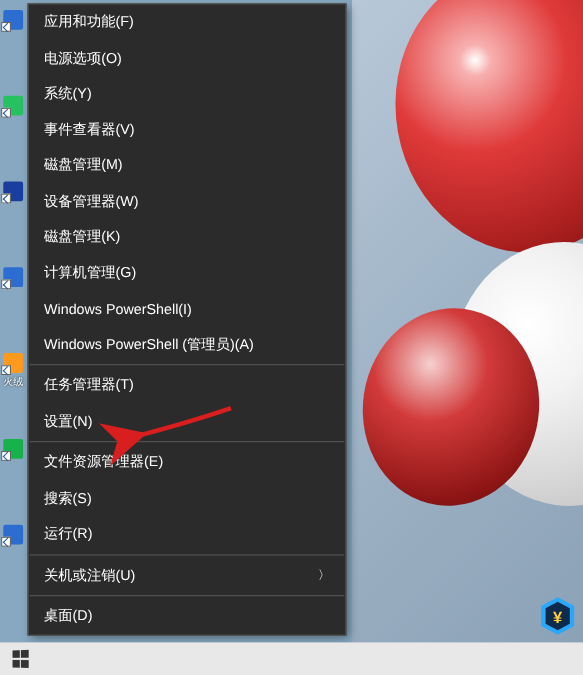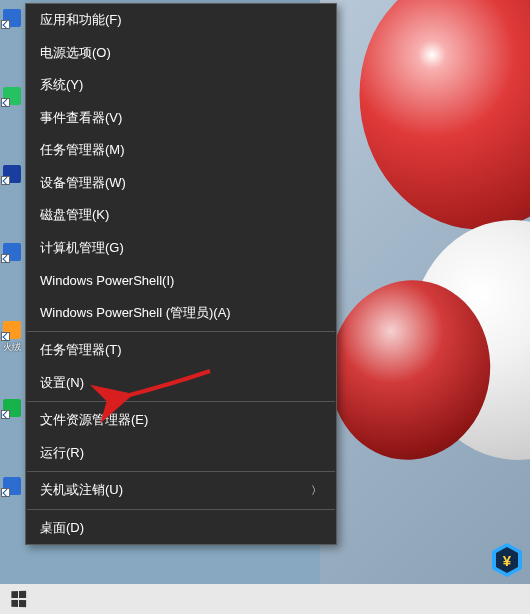--- a/index.html
+++ b/index.html
@@ -13,21 +13,21 @@
   .desktop-icons { position: absolute; left: 3px; top: 3px; bottom: 30px; width: 22px; display: flex; flex-direction: column; gap: 60px; padding-top: 6px; }
   .dicon { width: 18px; height: 18px; background: #2d6cd0; border-radius: 2px; position: relative; }
   .dicon::after { content:""; position:absolute; left:7px; bottom:-3px; width:14px; height:10px; background:#fff; border:1px solid #888; transform: skewX(-10deg); display:none; }
   .dicon .short { position:absolute; left:-2px; bottom:-2px; width:9px; height:9px; background:#fff; border:1px solid #666; display:flex; align-items:center; justify-content:center; }
   .dicon .short::after { content:""; width:5px; height:5px; border-left:1px solid #2b5ea0; border-bottom:1px solid #2b5ea0; transform: rotate(45deg) translate(0.5px,-0.5px);}
   .dlabel { position:absolute; left:0; top:20px; font-size:9px; color:#fff; text-shadow:0 0 2px #000; white-space:nowrap; }
   .taskbar { position: absolute; left: 0; right: 0; bottom: 0; height: 30px; background: #e8e8e8; display: flex; align-items: center; padding: 0 2px; }
   .taskbar-item { width: 34px; height: 26px; display:flex; align-items:center; justify-content:center; }
   .winstart { display:flex; flex-wrap:wrap; width:16px; height:16px; gap:1px; transform: perspective(40px) rotateY(-10deg); }
   .winstart span { width:7px; height:7px; background:#333; }
-  .context-menu { position: absolute; left: 25px; top: 3px; width: 312px; background: #2b2b2b; border: 1px solid #5a5a5a; box-shadow: 3px 3px 8px rgba(0,0,0,0.4); }
+  .context-menu { position: absolute; left: 25px; top: 3px; width: 290px; background: #2b2b2b; border: 1px solid #5a5a5a; box-shadow: 3px 3px 8px rgba(0,0,0,0.4); }
   .menu-item { display: flex; align-items: center; justify-content: space-between; padding: 0 14px; height: 32.5px; color: #ffffff; font-size: 13px; cursor: default; position: relative; }
   .menu-item .label { flex: 1; }
   .menu-sep { height: 1px; background: #555555; margin: 2px 1px; }
   .submenu-arrow { color: #ffffff; font-size: 11px; padding-left: 10px; }
   .arrow-annot { position:absolute; left: 120px; top: 371px; width: 100px; height: 60px; pointer-events:none; }
   .arrow-annot svg { overflow: visible; }
   .watermark { position: absolute; right: 6px; bottom: 36px; display:flex; align-items:center; gap:6px; }
   .watermark-badge { width:34px; height:36px; position:relative; }
   .watermark-badge svg { width:34px; height:36px; }
   .watermark-text { font-size: 22px; font-weight: 700; color: #ffffff; letter-spacing: 1px; text-shadow: 0 1px 3px rgba(0,0,0,0.4); }
@@ -75,21 +75,21 @@
       <div class="menu-item">
         <span class="label">电源选项(O)</span>
       </div>
       <div class="menu-item">
         <span class="label">系统(Y)</span>
       </div>
       <div class="menu-item">
         <span class="label">事件查看器(V)</span>
       </div>
       <div class="menu-item">
-        <span class="label">任务管理器(M)</span>
+        <span class="label">磁盘管理(M)</span>
       </div>
       <div class="menu-item">
         <span class="label">设备管理器(W)</span>
       </div>
       <div class="menu-item">
         <span class="label">磁盘管理(K)</span>
       </div>
       <div class="menu-item">
         <span class="label">计算机管理(G)</span>
       </div>
@@ -102,20 +102,23 @@
       <div class="menu-sep"></div>
       <div class="menu-item">
         <span class="label">任务管理器(T)</span>
       </div>
       <div class="menu-item">
         <span class="label">设置(N)</span>
       </div>
       <div class="menu-sep"></div>
       <div class="menu-item">
         <span class="label">文件资源管理器(E)</span>
+      </div>
+      <div class="menu-item">
+        <span class="label">搜索(S)</span>
       </div>
       <div class="menu-item">
         <span class="label">运行(R)</span>
       </div>
       <div class="menu-sep"></div>
       <div class="menu-item">
         <span class="label">关机或注销(U)</span>
         <span class="submenu-arrow">〉</span>
       </div>
       <div class="menu-sep"></div>

